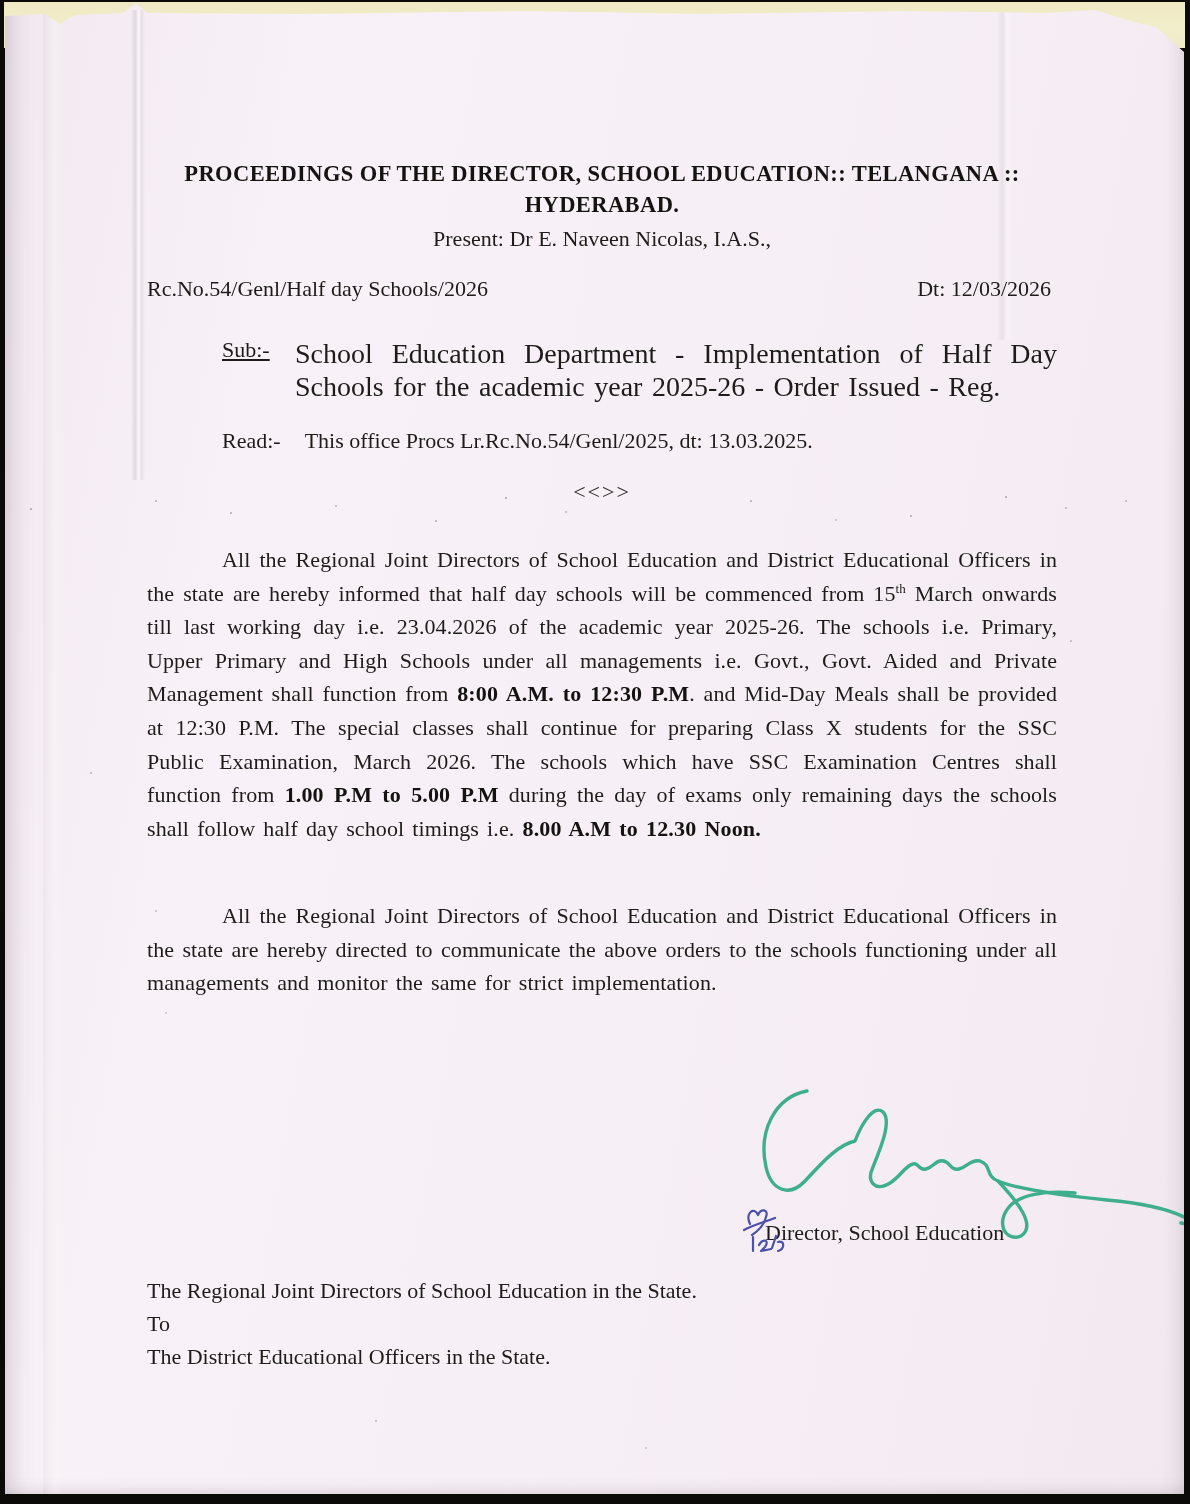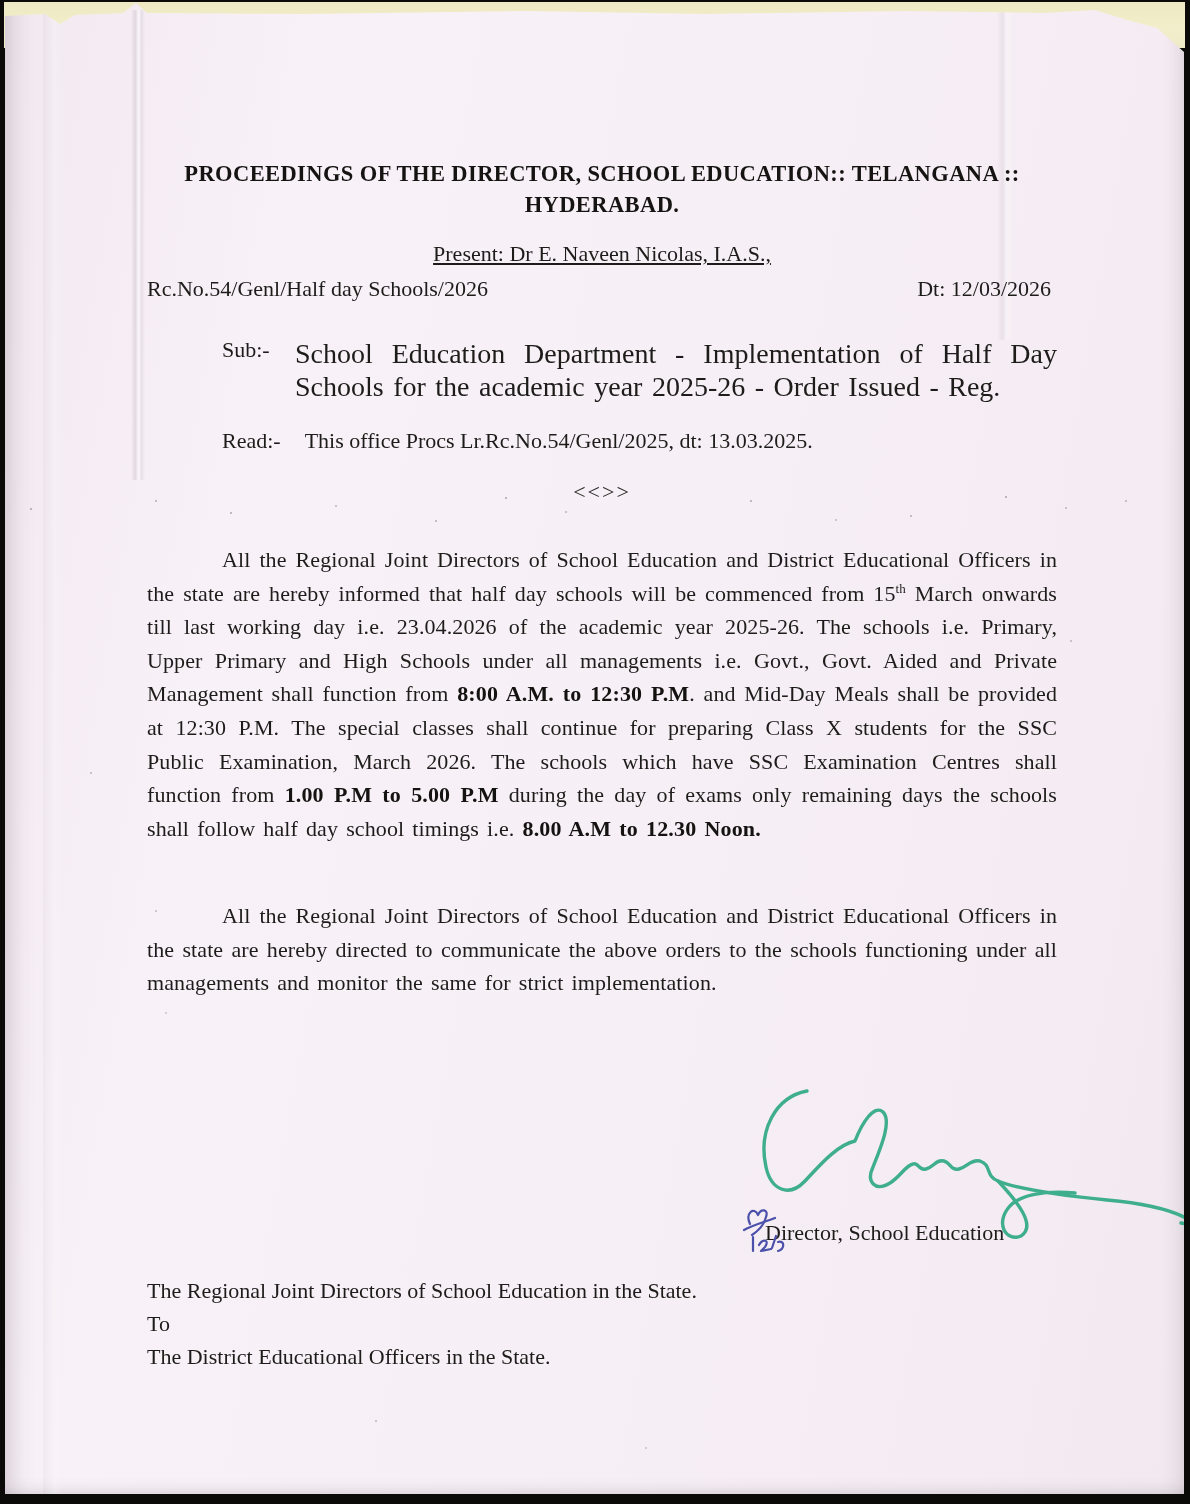--- a/index.html
+++ b/index.html
@@ -37,27 +37,27 @@
       1000px 496px 0 rgba(105,95,110,.40), 1060px 507px 0 rgba(105,95,110,.30),
       1120px 500px 0 rgba(105,95,110,.32), 85px 772px 0 rgba(105,95,110,.30),
       150px 910px 0 rgba(105,95,110,.28), 370px 1420px 0 rgba(105,95,110,.30),
       640px 1447px 0 rgba(105,95,110,.25), 1065px 640px 0 rgba(105,95,110,.30),
       160px 1012px 0 rgba(105,95,110,.25);}
   .content{position:absolute;left:142px;top:0;width:910px;color:#1d1c1a;}
   .content > div, .content > p{position:absolute;margin:0;width:100%;}
 
   .title-block{top:158px;text-align:center;}
   .title{font-size:22.5px;font-weight:bold;line-height:31px;letter-spacing:.4px;color:#151412;}
-  .present{font-size:22px;line-height:32px;margin-top:18px;text-decoration:underline;}
+  .present{font-size:22px;line-height:32px;margin-top:3px;}
 
   .ref-row{top:276px;display:flex;justify-content:space-between;font-size:22px;gap:36px;}
   .ref-row .dt{padding-right:6px;}
 
   .sub-block{top:337px;display:flex;}
-  .sub-label{flex:0 0 73px;margin-left:75px;font-size:22px;}
+  .sub-label{flex:0 0 73px;margin-left:75px;font-size:22px;text-decoration:underline;}
   .sub-text{flex:1;font-size:28px;line-height:33px;text-align:justify;word-spacing:2.5px;}
 
   .read-line{top:428px;font-size:22px;}
   .read-line .read-label{margin-left:75px;}
   .read-line .read-text{margin-left:24px;}
 
   .separator{top:479px;text-align:center;font-size:22px;letter-spacing:2px;color:#2a2926;}
 
   .para{font-size:22px;line-height:33.6px;text-align:justify;word-spacing:2.5px;letter-spacing:.1px;text-indent:75px;}
   .para b{letter-spacing:.15px;color:#141311;}

